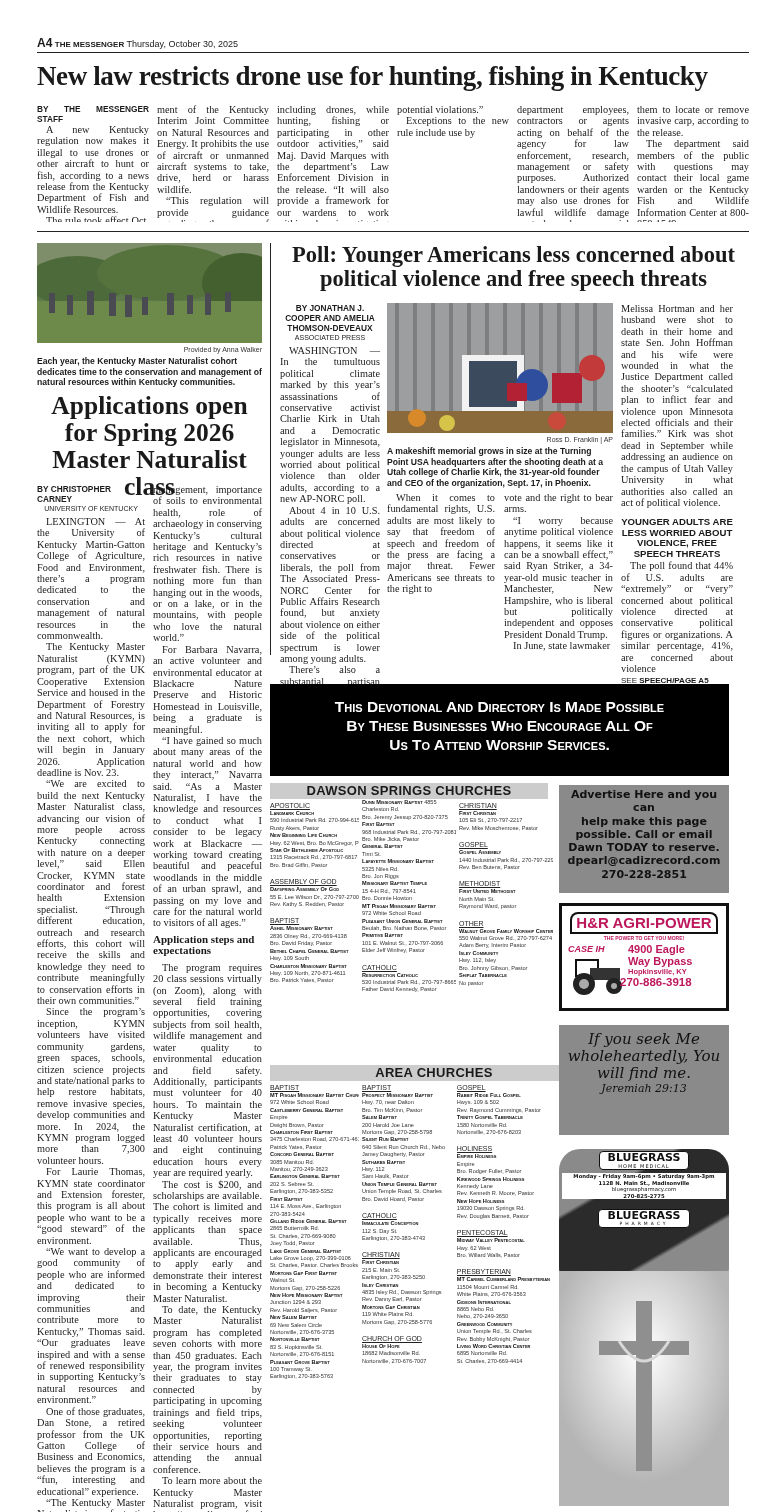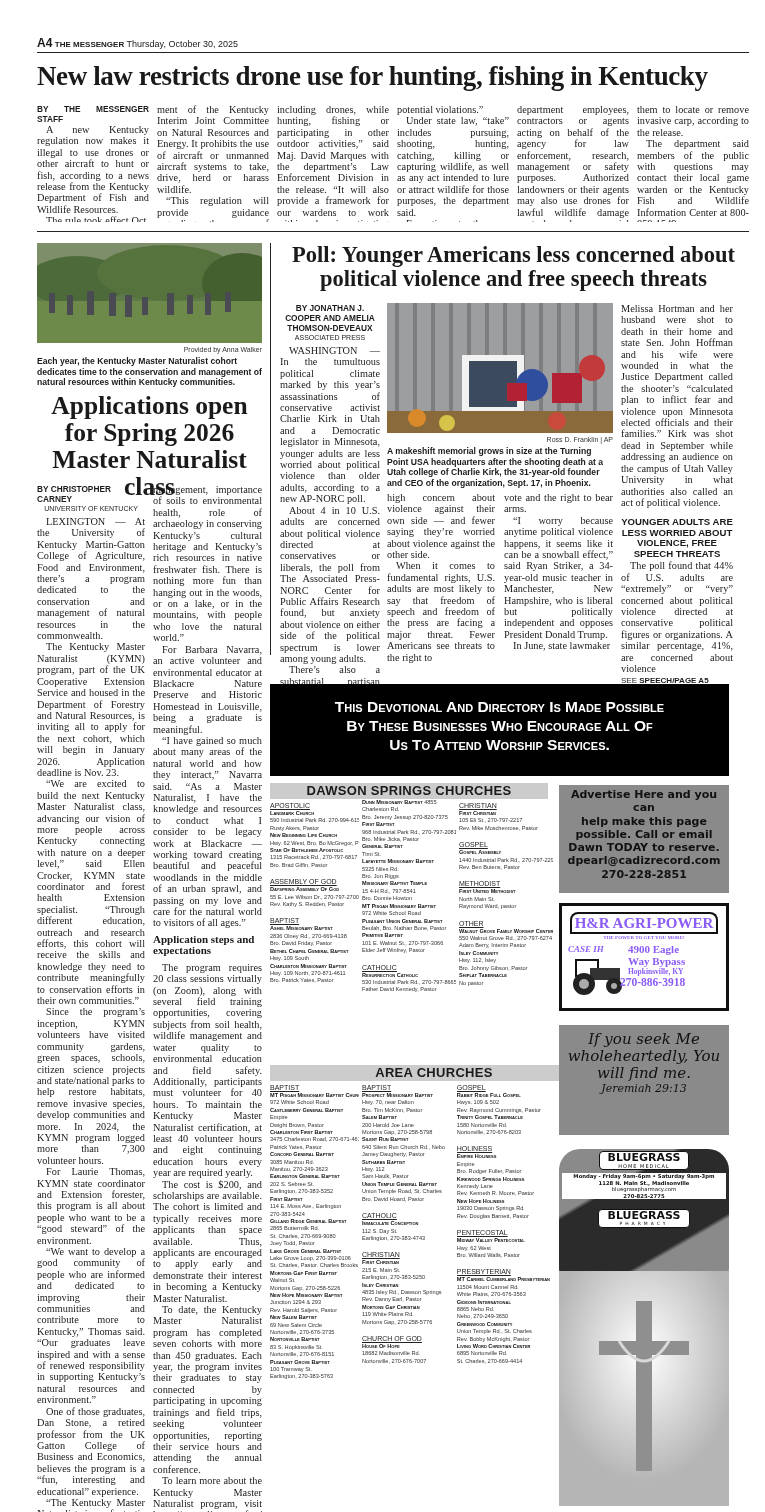--- a/index.html
+++ b/index.html
@@ -26,21 +26,21 @@
   .jump b { font-weight: 900; }
   .banner { background: #000; color: #fff; font-family: "Liberation Sans", sans-serif; font-weight: bold; text-align: center; font-variant: small-caps; font-size: 15.5px; line-height: 19px; padding-top: 13px; }
   .dir-head { background: #ccc; font-family: "Liberation Sans", sans-serif; font-weight: 900; font-size: 13px; text-align: center; line-height: 16px; letter-spacing: 0.3px; }
   .dir { font-family: "Liberation Sans", sans-serif; font-size: 5.6px; line-height: 7.4px; color: #333; }
   .dir .den { text-decoration: underline; font-size: 7px; line-height: 9px; margin-top: 2px; color: #222; }
   .dir .nm { font-weight: bold; font-variant: small-caps; color: #111; }
   .dir .ln { white-space: nowrap; overflow: hidden; }
   .dir .gap { height: 6px; }
   .ad { overflow: hidden; }
   .ad-advertise { background: #8a8a8a; color: #111; font-family: "DejaVu Sans", sans-serif; font-weight: bold; text-align: center; font-size: 11px; line-height: 13.3px; padding-top: 3px; }
-  .ad-hr { background: #fff; border: 3px solid #111; font-family: Liberation Serif, serif; font-weight: bold; color: #8b5cf6; }
+  .ad-hr { background: #fff; border: 3px solid #111; font-family: Liberation Sans, sans-serif; font-weight: bold; color: #be185d; }
   .ad-verse { background: #8a8a8a; font-family: "DejaVu Serif", serif; font-style: italic; text-align: center; color: #111; font-size: 15px; line-height: 17px; padding-top: 6px; }
   .ad-bg { background: linear-gradient(150deg, #8a8a8a 0%, #8a8a8a 28%, #2b2b2b 30%, #2b2b2b 68%, #8a8a8a 70%); font-family: "DejaVu Sans", sans-serif; color: #111; }
   .ad-cross { background: linear-gradient(180deg, #bdbdbd, #e0e0e0 50%, #a9a9a9); }
 </style>
 </head>
 <body>
 
 <div class="abs folio">
   <span class="pg">A4</span>
   <span class="pub">THE MESSENGER</span>
@@ -56,21 +56,20 @@
     </div>
     <div class="col">
       <p style="text-indent: 0px;">ment of the Kentucky Interim Joint Committee on Natural Resources and Energy. It prohibits the use of aircraft or unmanned aircraft systems to take, drive, herd or harass wildlife.</p>
       <p>“This regulation will provide guidance regarding the use of aircraft,</p>
     </div>
     <div class="col">
       <p style="text-indent: 0px;">including drones, while hunting, fishing or participating in other outdoor activities,” said Maj. David Marques with the department’s Law Enforcement Division in the release. “It will also provide a framework for our wardens to work within when investigating and enforcing</p>
     </div>
     <div class="col">
       <p style="text-indent: 0px;">potential violations.”</p>
-      <p>Under state law, “take” includes pursuing, shooting, hunting, catching, killing or capturing wildlife, as well as any act intended to lure or attract wildlife for those purposes, the department said.</p>
       <p>Exceptions to the new rule include use by</p>
     </div>
     <div class="col">
       <p style="text-indent: 0px;">department employees, contractors or agents acting on behalf of the agency for law enforcement, research, management or safety purposes. Authorized landowners or their agents may also use drones for lawful wildlife damage control, and commercial fishers may use</p>
     </div>
     <div class="col">
       <p style="text-indent: 0px;">them to locate or remove invasive carp, according to the release.</p>
       <p>The department said members of the public with questions may contact their local game warden or the Kentucky Fish and Wildlife Information Center at 800-858-1549 or info.center@ky.gov</p>
     </div>
   </div>
@@ -167,21 +166,20 @@
     <circle cx="205" cy="65" r="13" fill="#c23a3a"></circle>
     <rect y="108" width="226" height="22" fill="#8a6a3a"></rect>
     <circle cx="30" cy="115" r="9" fill="#d88a2a"></circle>
       <circle cx="60" cy="120" r="8" fill="#d6c34a"></circle>
       <circle cx="170" cy="118" r="9" fill="#c94a3a"></circle>
   </svg>
 </div>
 <div class="abs credit" style="left:387px;top:436px;width:226px;">Ross D. Franklin | AP</div>
 <div class="abs cutline" style="left:387px;top:446px;width:226px;">A makeshift memorial grows in size at the Turning Point USA headquarters after the shooting death at a Utah college of Charlie Kirk, the 31-year-old founder and CEO of the organization, Sept. 17, in Phoenix.</div>
 <div class="abs body-text" id="poll-col2" style="left:387px;top:492px;width:108px;height:172px;overflow:hidden;">
-    <p style="text-indent: 0px;">high concern about violence against their own side — and fewer saying they’re worried about violence against the other side.</p>
     <p>When it comes to fundamental rights, U.S. adults are most likely to say that freedom of speech and freedom of the press are facing a major threat. Fewer Americans see threats to the right to</p>
   </div>
 <div class="abs body-text" id="poll-col3" style="left:504px;top:492px;width:109px;height:172px;overflow:hidden;">
     <p style="text-indent: 0px;">vote and the right to bear arms.</p>
     <p>“I worry because anytime political violence happens, it seems like it can be a snowball effect,” said Ryan Striker, a 34-year-old music teacher in Manchester, New Hampshire, who is liberal but politically independent and opposes President Donald Trump.</p>
     <p>In June, state lawmaker</p>
   </div>
 <div class="abs" style="left:621px;top:303px;width:112px;">
   <div class="body-text" id="poll-col4a">
       <p style="text-indent: 0px;">Melissa Hortman and her husband were shot to death in their home and state Sen. John Hoffman and his wife were wounded in what the Justice Department called the shooter’s “calculated plan to inflict fear and violence upon Minnesota elected officials and their families.” Kirk was shot dead in September while addressing an audience on the campus of Utah Valley University in what authorities also called an act of political violence.</p>

